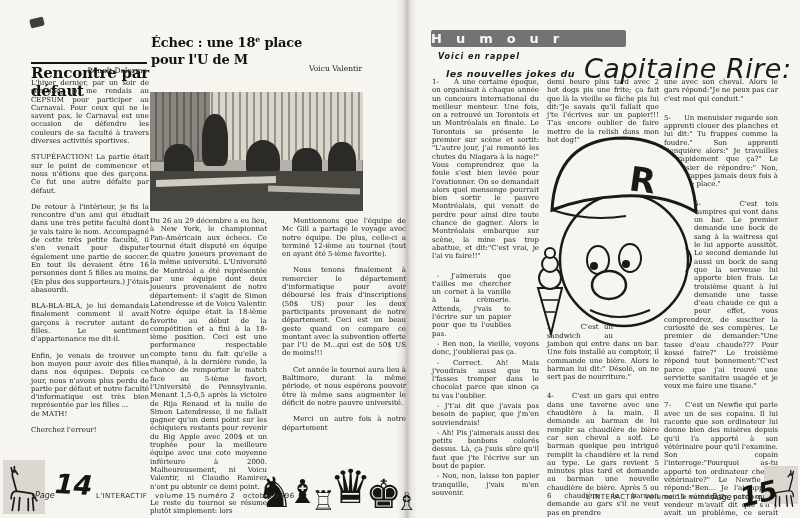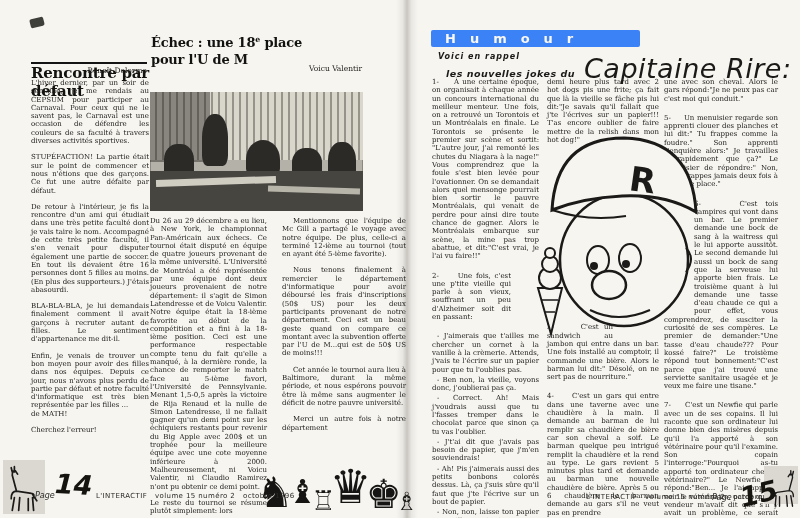--- a/index.html
+++ b/index.html
@@ -29,22 +29,22 @@
           background:repeating-linear-gradient(90deg,#d9d6cc 0 5px,#96938a 5px 7px);}
   .blinds-shade{position:absolute;left:0;top:0;width:60px;height:70px;background:rgba(40,38,34,.45);}
   .fig{position:absolute;background:#2b2a27;border-radius:45% 45% 20% 20%;}
   .photo-floor{position:absolute;left:0;bottom:0;right:0;height:40px;background:#474540;}
   .photo-table{position:absolute;left:6px;bottom:26px;width:120px;height:7px;background:#cfccc2;transform:rotate(-2deg);}
   .photo-table2{position:absolute;left:118px;bottom:18px;width:92px;height:6px;background:#b7b4aa;transform:rotate(2deg);}
   
   .chess{display:flex;align-items:flex-end;justify-content:center;color:#161513;}
   .chess span{line-height:1;display:inline-block;margin:0 -3px;}
   
-  .hbar{background:#3b82f6;color:#f8f7f2;font-family:"DejaVu Sans",sans-serif;font-weight:bold;
-        font-size:13px;line-height:17px;letter-spacing:14px;padding-left:14px;border-radius:2px;}
+  .hbar{background:#737373;color:#f8f7f2;font-family:"DejaVu Sans",sans-serif;font-weight:bold;
+        font-size:13px;line-height:17px;letter-spacing:14px;border-radius:2px;}
   .tagline{font-family:"DejaVu Sans",sans-serif;font-style:italic;font-weight:bold;font-size:8px;letter-spacing:1px;}
   .subrow{display:flex;align-items:flex-end;}
   .subpre{font-family:"DejaVu Sans",sans-serif;font-style:italic;font-weight:bold;font-size:9.5px;margin:0 9px 3px 0;letter-spacing:0.5px;}
   .subname{font-family:"DejaVu Sans",sans-serif;font-style:italic;font-weight:normal;font-size:27px;line-height:1;letter-spacing:0.5px;}
   
   .journal{font-family:"DejaVu Sans",sans-serif;font-size:7px;letter-spacing:0.4px;color:#2a2a27;}
   .pagelbl{font-family:"DejaVu Sans",sans-serif;font-size:8px;color:#2a2a27;font-style:italic;}
   .pagenum{font-family:"DejaVu Sans",sans-serif;font-weight:bold;font-style:italic;font-size:27px;color:#15140f;}
   .patch{background:#dbd8d1;}
   .rot-l{transform:rotate(-14deg);}
@@ -124,21 +124,20 @@
   <div class="abs hbar" style="left:431px;top:30px;width:195px;">Humour</div>
   <div class="abs tagline" style="left:438px;top:52px;">Voici en rappel</div>
   <div class="abs subrow" style="left:446px;top:55px;">
     <span class="subpre">les nouvelles jokes du</span>
     <span class="subname">Capitaine Rire:</span>
   </div>
 
   <div class="abs art" style="left:432px;top:78px;width:107px;">
     <p class="jk">1-&nbsp;&nbsp;&nbsp;&nbsp;&nbsp;À une certaine époque, on organisait à chaque année un concours international du meilleur menteur.  Une fois, on a retrouvé un Torontois et un Montréalais en finale.  Le Torontois se présente le premier sur scène et sortit: "L'autre jour, j'ai remonté les chutes du Niagara à la nage!"  Vous comprendrez que la foule s'est bien levée pour l'ovationner. On se demandait alors quel mensonge pourrait bien sortir le pauvre Montréalais, qui venait de perdre pour ainsi dire toute chance de gagner. Alors le Montréalais embarque sur scène, la mine pas trop abattue, et dit:"C'est vrai, je l'ai vu faire!!"</p>
     <div class="cut-r" style="width:28px;height:58px;"></div>
-    <p class="jk">2-&nbsp;&nbsp;&nbsp;&nbsp;&nbsp;Une fois, c'est une p'tite vieille qui parle à son vieux, souffrant un peu d'Alzheimer soit dit en passant:</p>
     <p class="dlg">- J'aimerais que t'ailles me chercher un cornet à la vanille à la crèmerie. Attends, j'vais te l'écrire sur un papier pour que tu l'oublies pas.</p>
     <p class="dlg">- Ben non, la vieille, voyons donc, j'oublierai pas ça.</p>
     <p class="dlg">- Correct.  Ah! Mais j'voudrais aussi que tu l'fasses tremper dans le chocolat parce que sinon ça tu vas l'oublier.</p>
     <p class="dlg">- J't'ai dit que j'avais pas besoin de papier, que j'm'en souviendrais!</p>
     <p class="dlg">- Ah! Pis j'aimerais aussi des petits bonbons colorés dessus. Là, ça j'suis sûre qu'il faut que j'te l'écrive sur un bout de papier.</p>
     <p class="dlg">- Non, non, laisse ton papier tranquille, j'vais m'en souvenir.</p>
 
   </div>
 
   <div class="abs art" style="left:547px;top:78px;width:112px;">

